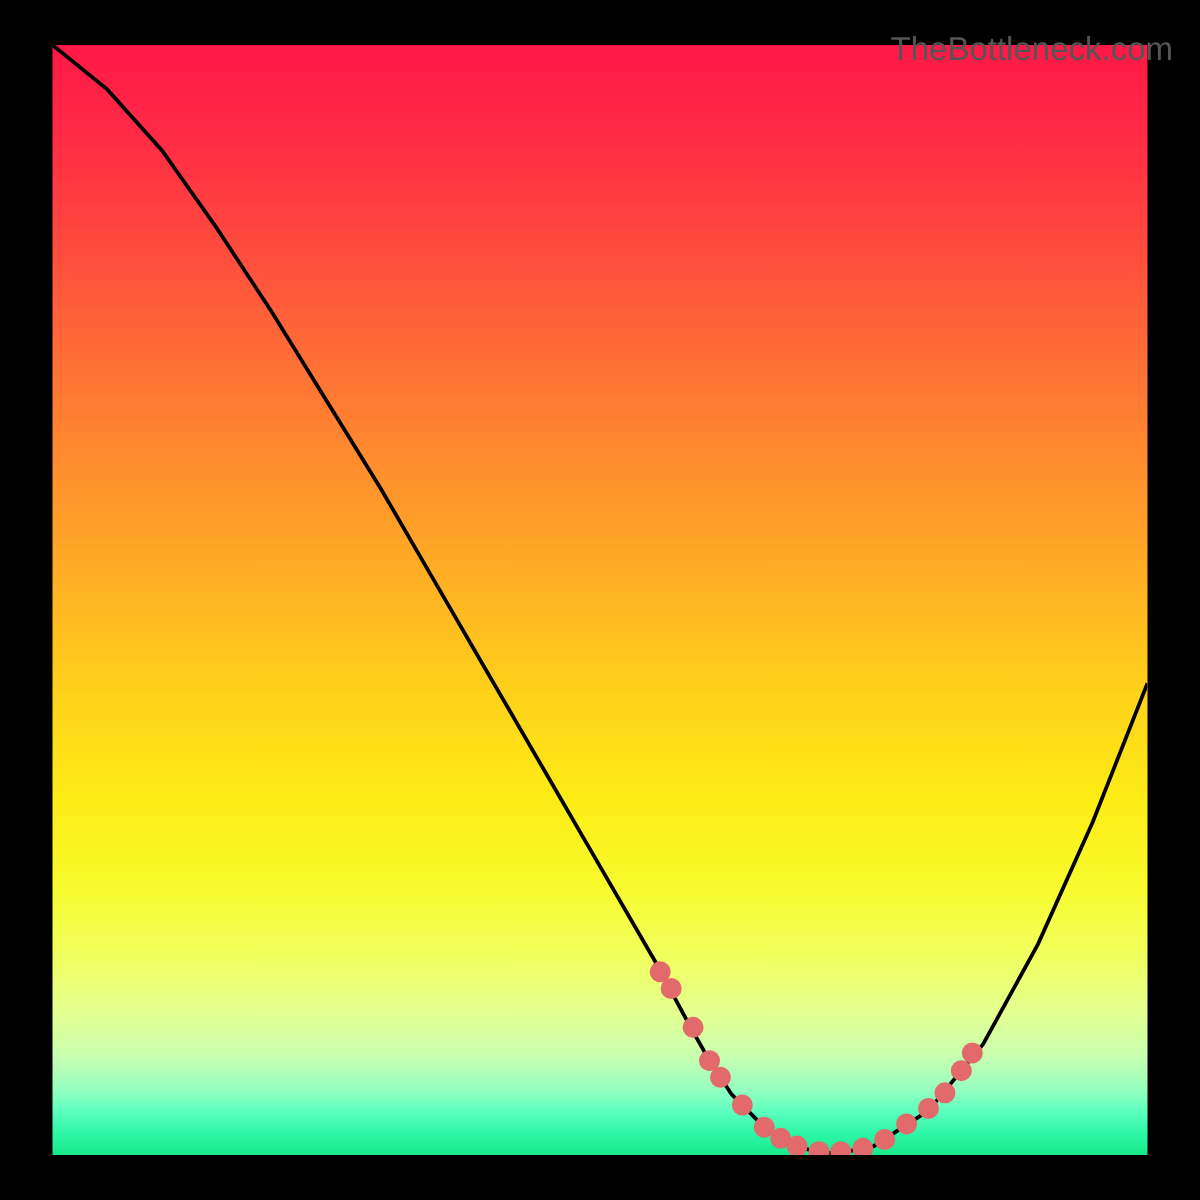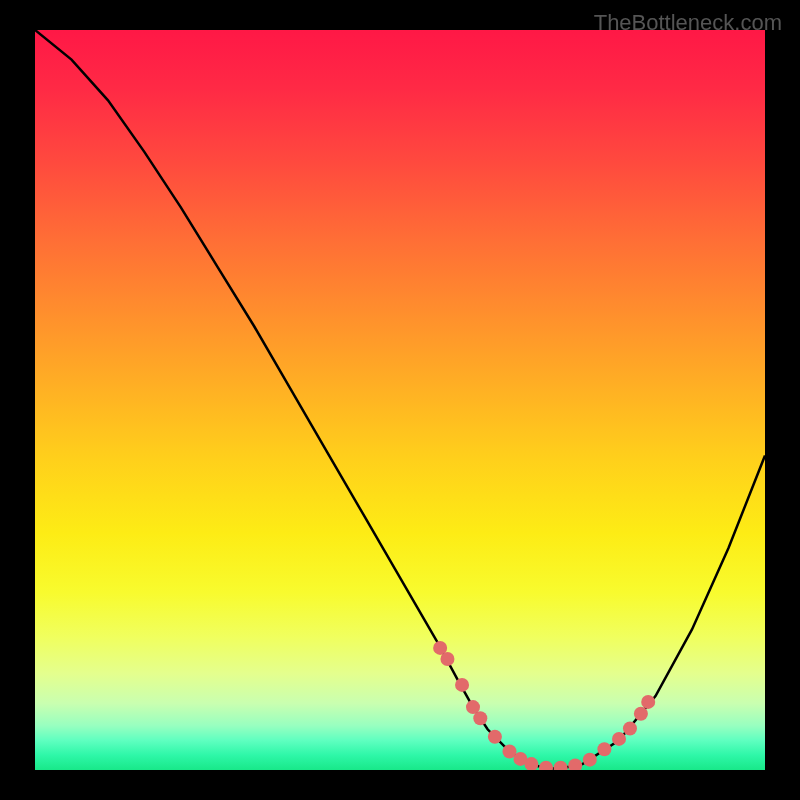--- a/index.html
+++ b/index.html
@@ -6,21 +6,21 @@
   body {
     width: 800px;
     height: 800px;
     background: #000;
     position: relative;
     overflow: hidden;
     font-family: Arial, sans-serif;
   }
   .watermark {
     position: absolute;
-    top: 10px;
+    top: 20px;
     right: 18px;
     color: #555;
     font-size: 22px;
     font-weight: 500;
     z-index: 10;
   }
   .plot-area {
     position: absolute;
     left: 35px;
     top: 30px;

